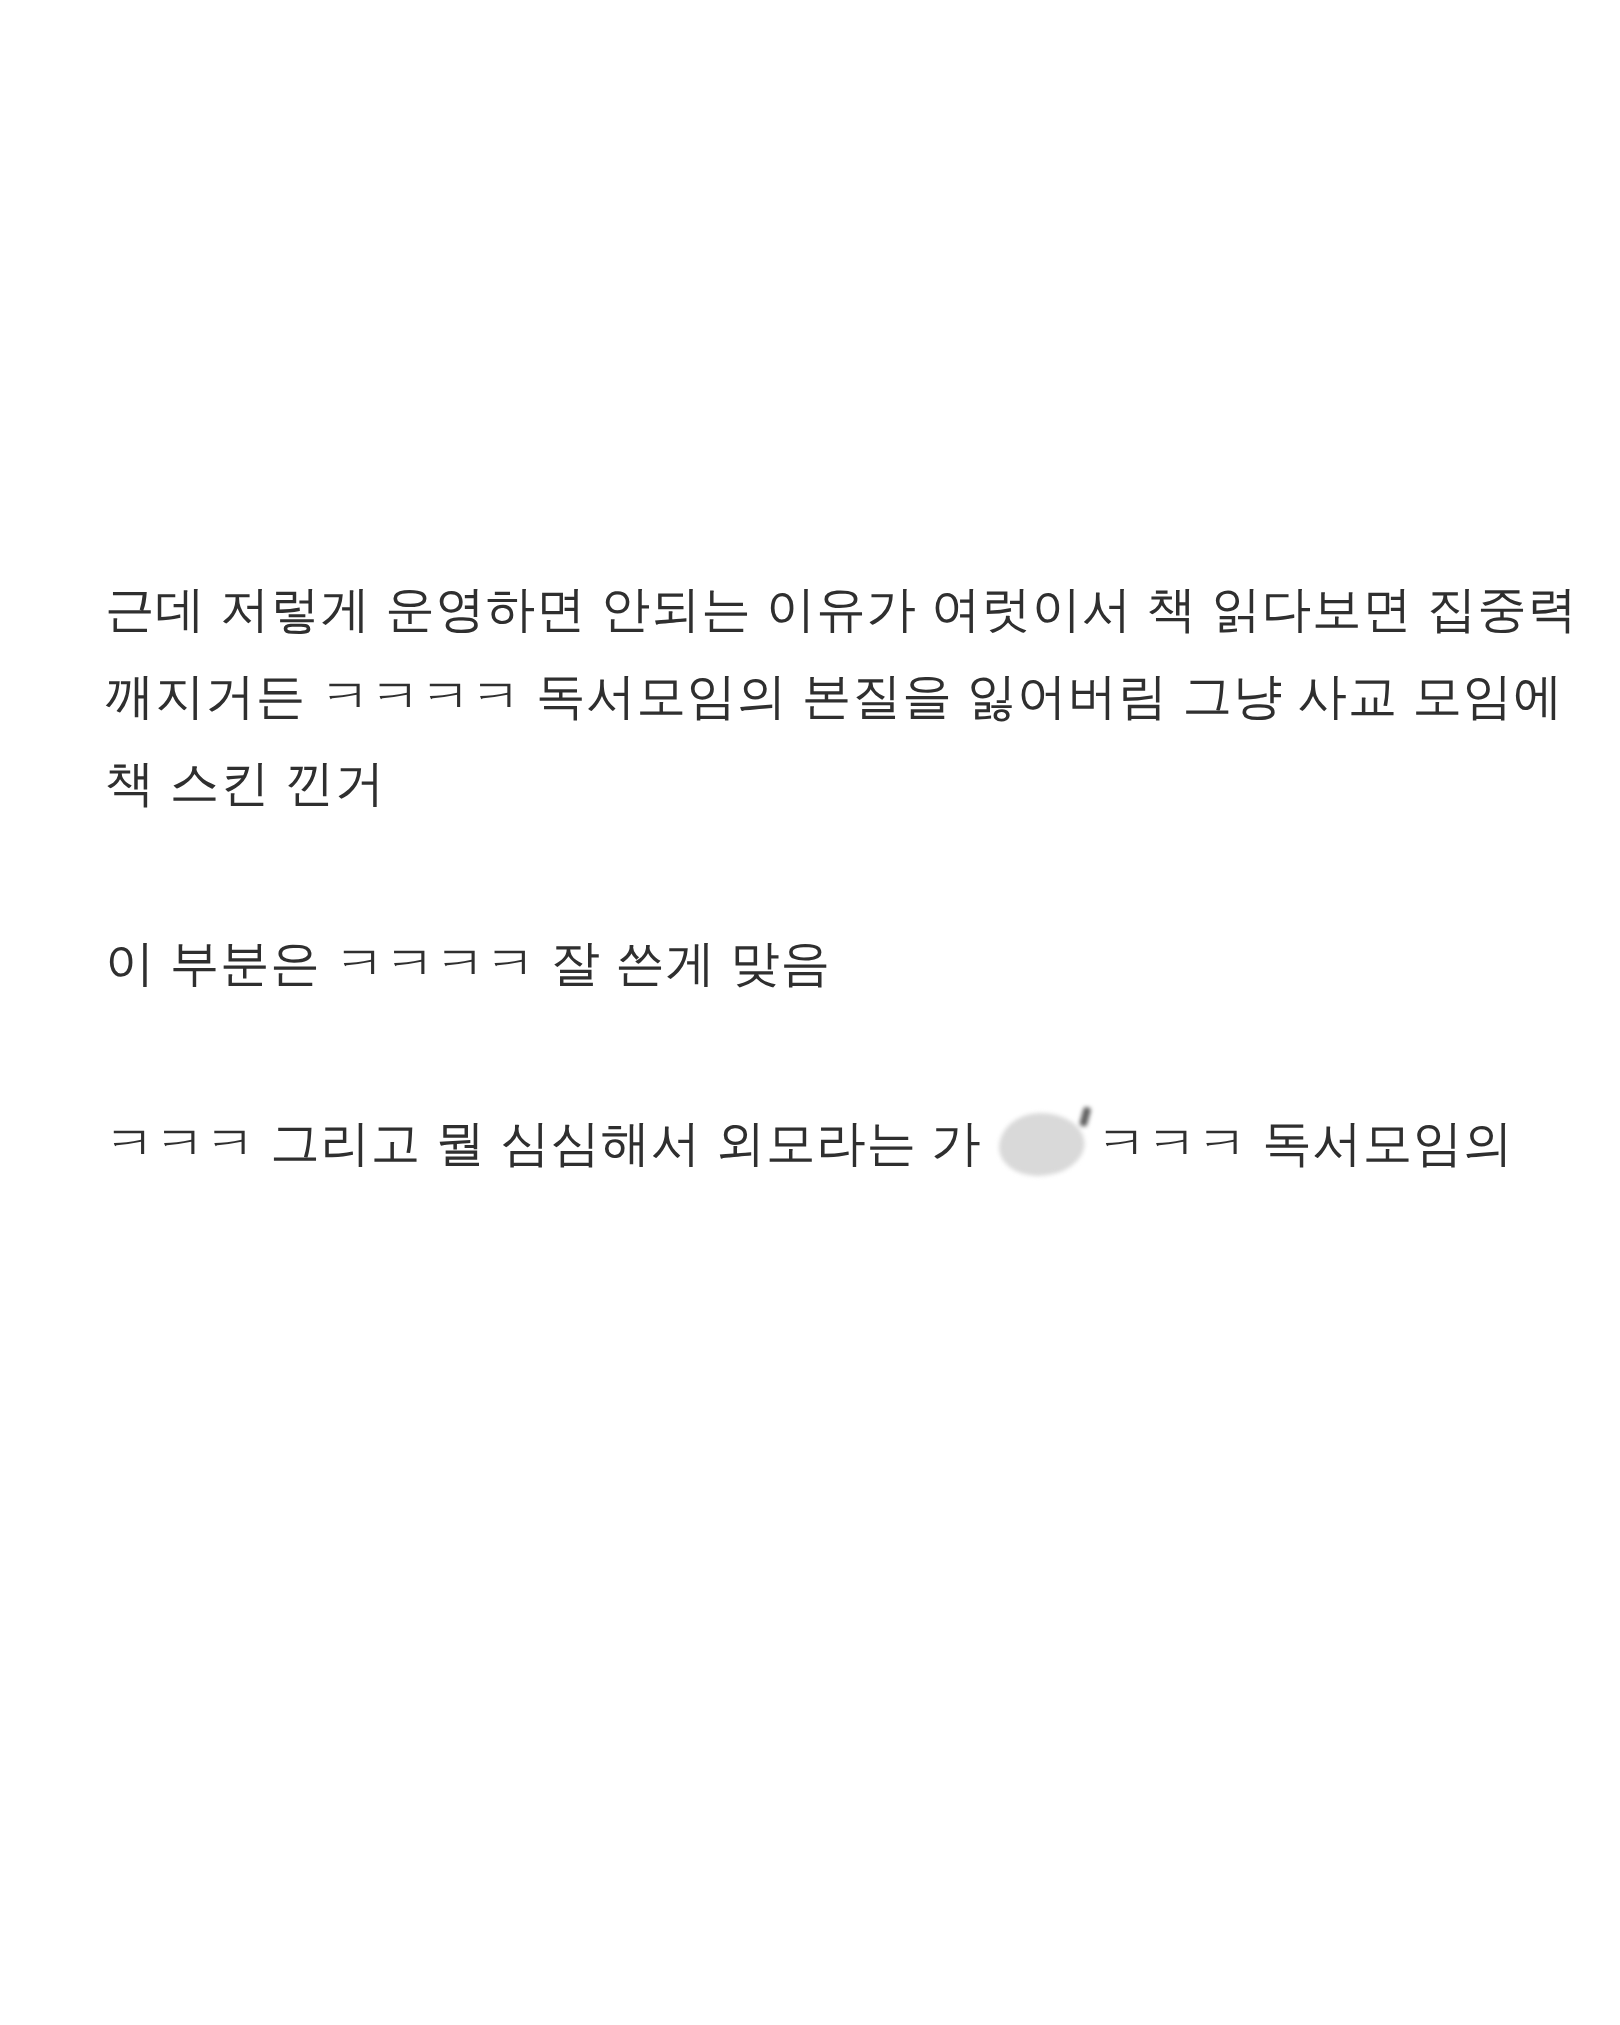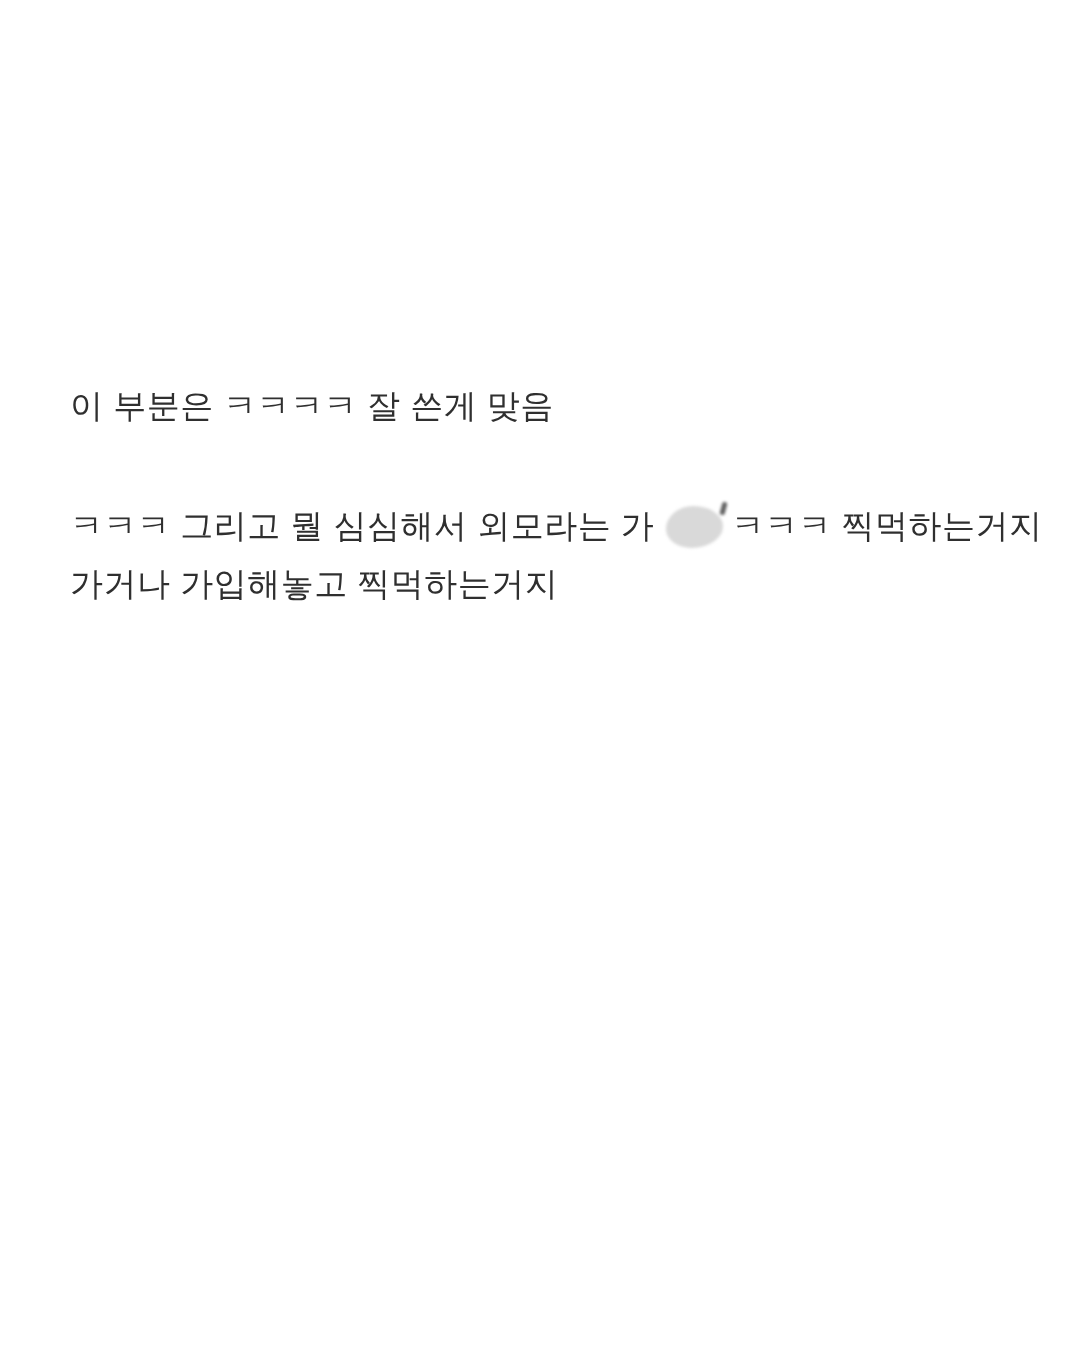--- a/index.html
+++ b/index.html
@@ -54,26 +54,30 @@
     border-radius: 2px;
     transform: rotate(15deg);
   }
 </style>
 </head>
 <body>
 
 <div class="page">
   <main class="post-body">
 
+    <p class="paragraph">
+      <span class="line">근데 저렇게 운영하면 안되는 이유가 여럿이서 책 읽다보면 집중력</span>
+      <span class="line">깨지거든 ㅋㅋㅋㅋ 독서모임의 본질을 잃어버림 그냥 사교 모임에</span>
+      <span class="line">책 스킨 낀거</span>
+    </p>
 
     <p class="paragraph">
       <span class="line">이 부분은 ㅋㅋㅋㅋ 잘 쓴게 맞음</span>
     </p>
 
     <p class="paragraph">
       <span class="line">
-        <span>ㅋㅋㅋ 그리고 뭘 심심해서 외모라는 가</span><span class="redaction"><span class="redaction-mark"></span></span><span>ㅋㅋㅋ 찍먹하는거지</span>
+        <span>ㅋㅋㅋ 그리고 뭘 심심해서 외모라는 가</span><span class="redaction"><span class="redaction-mark"></span></span><span>ㅋㅋㅋ 독서모임의</span>
       </span>
-      <span class="line">가거나 가입해놓고 찍먹하는거지</span>
     </p>
 
   </main>
 </div>
 
 </body></html>

